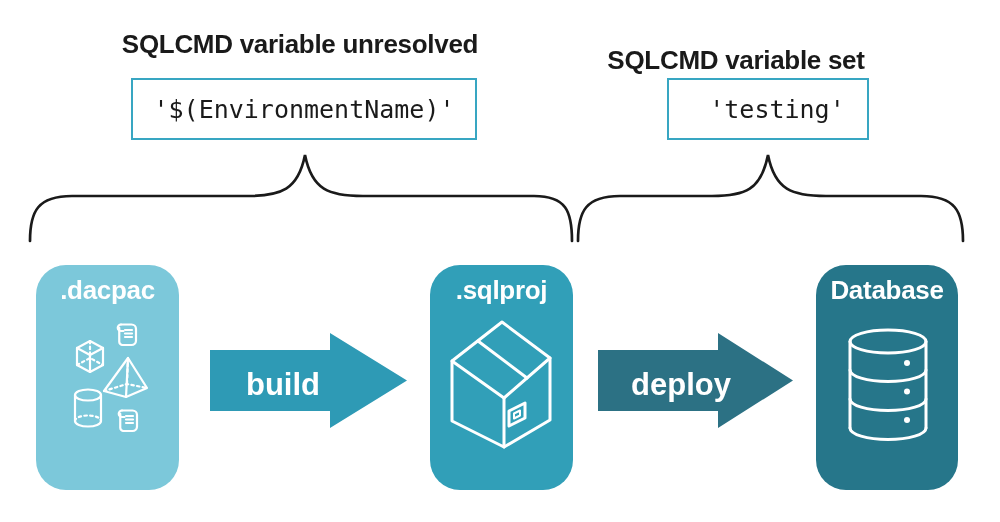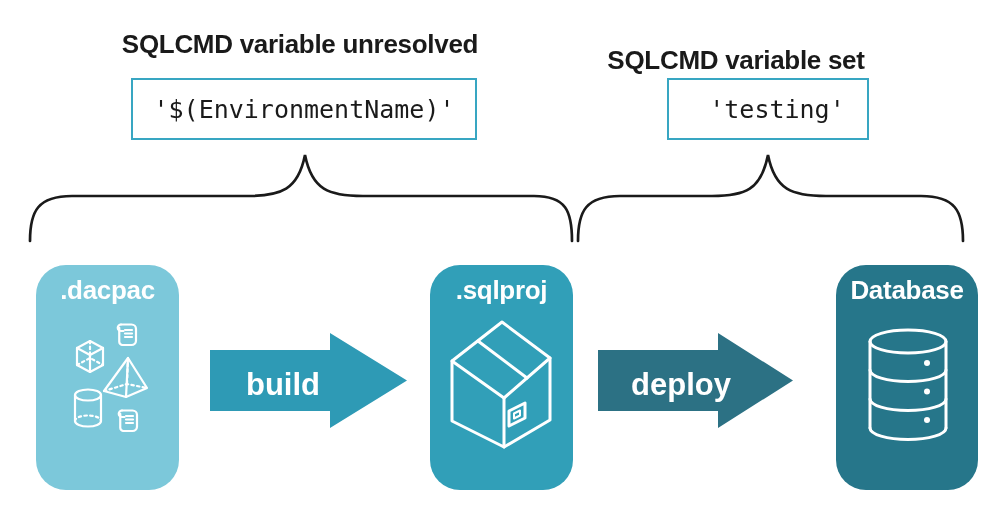--- a/index.html
+++ b/index.html
@@ -43,21 +43,21 @@
   .braces { position: absolute; left: 0; top: 0; }
   .card {
     position: absolute;
     top: 265px;
     width: 143px;
     height: 225px;
     border-radius: 30px;
   }
   .card.sqlproj  { left: 36px;  background: #7cc8da; }
   .card.dacpac   { left: 430px; background: #319fb8; }
-  .card.database { left: 836px; width: 142px; background: #26768a; }
+  .card.database { left: 816px; width: 142px; background: #26768a; }
   .card-label {
     position: absolute;
     top: 10px;
     left: 0;
     width: 100%;
     text-align: center;
     color: #ffffff;
     font-size: 26px;
     font-weight: 700;
     letter-spacing: -0.3px;

